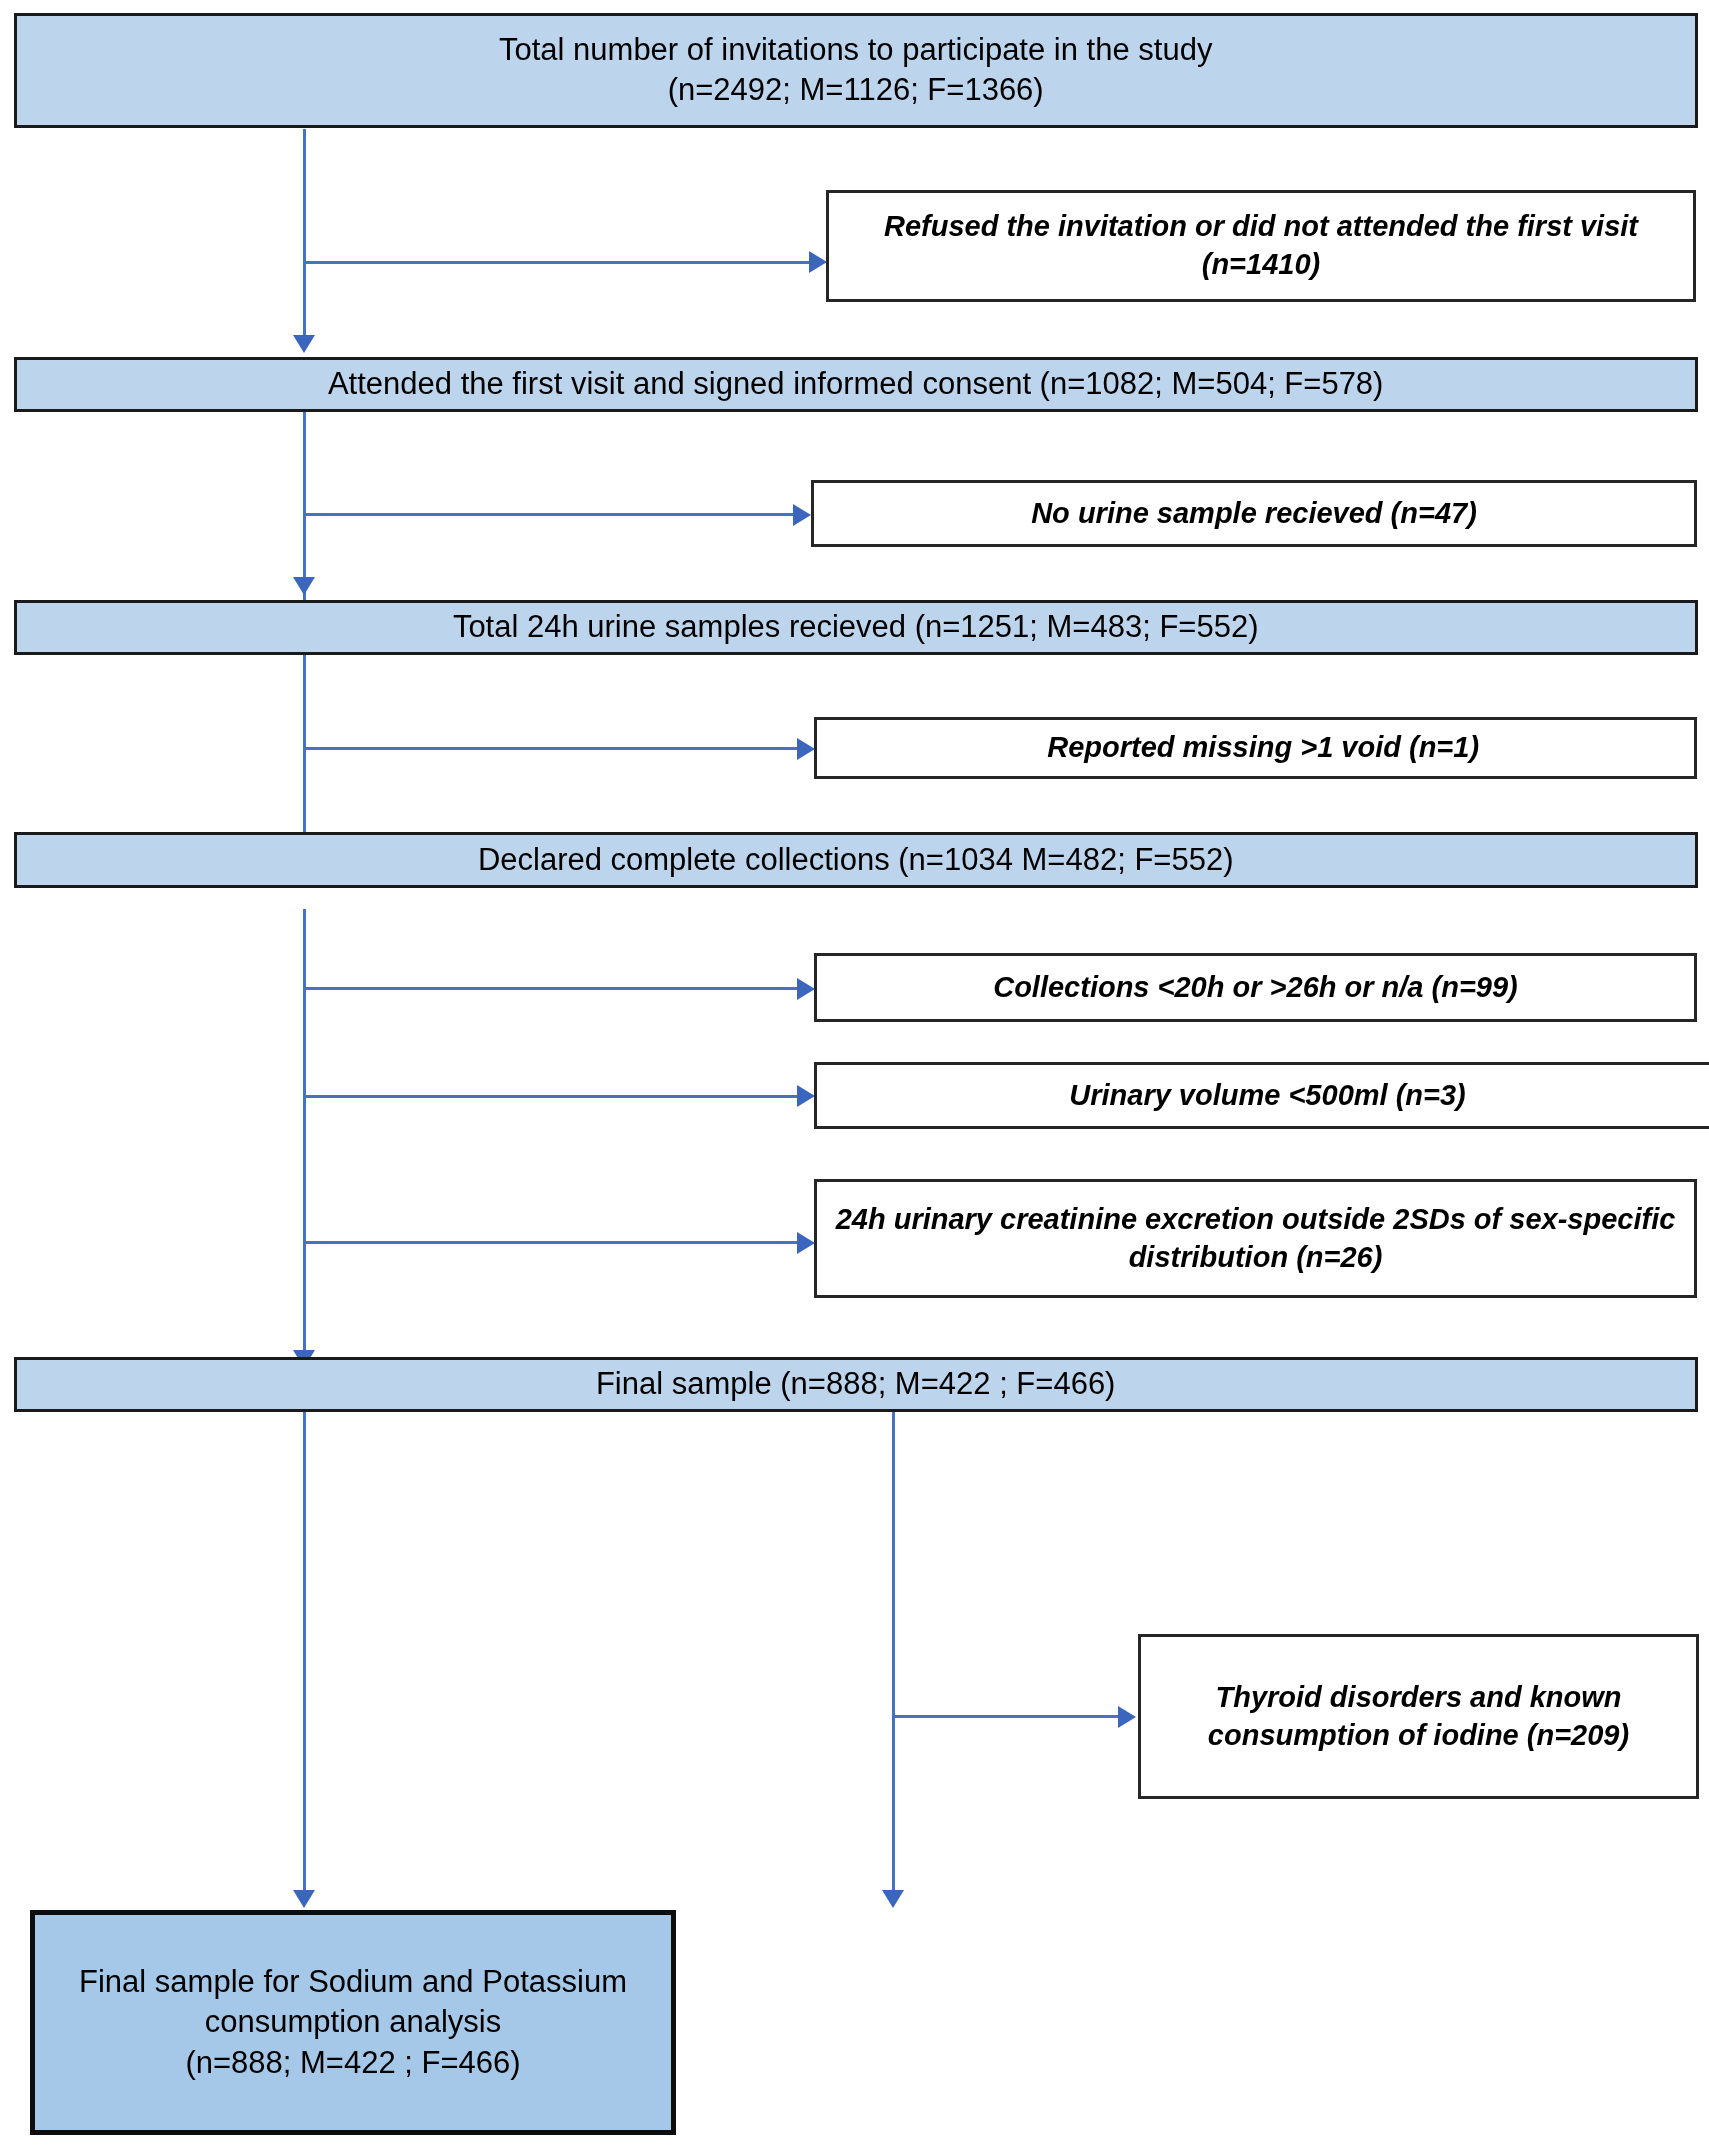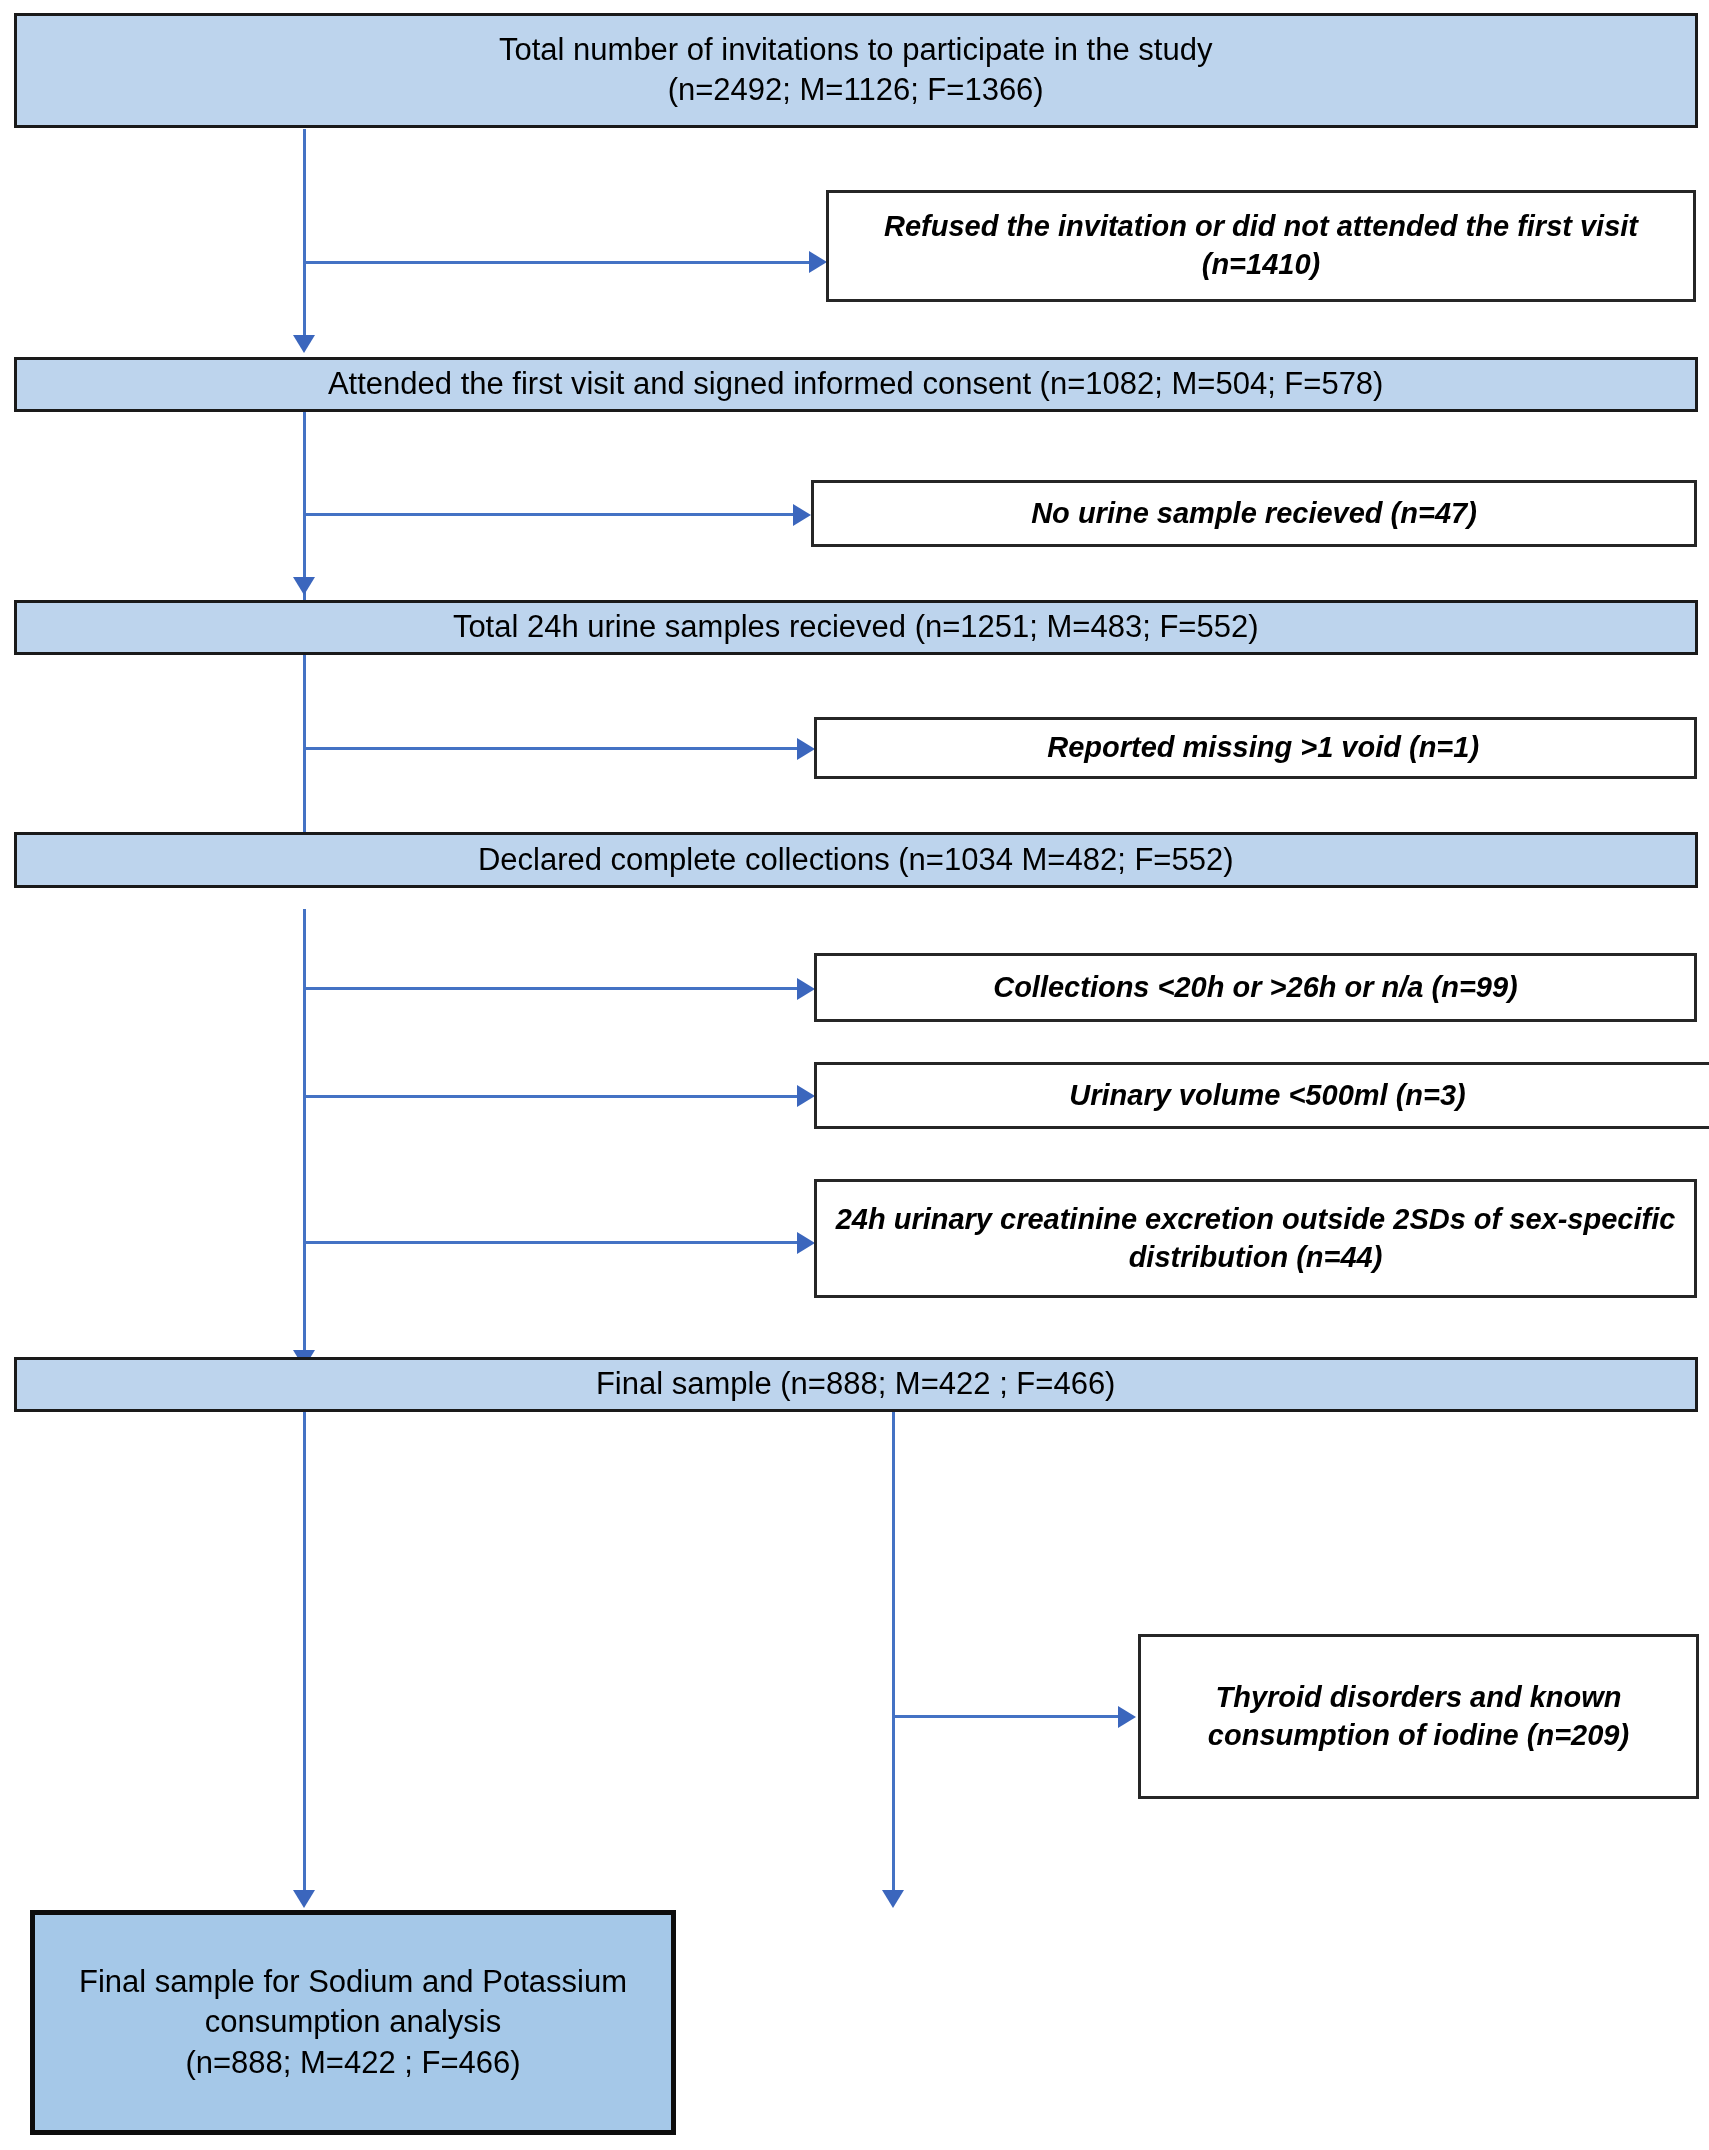--- a/index.html
+++ b/index.html
@@ -158,21 +158,21 @@
 
   <div class="node node-exclude" style="left:814px; top:953px; width:883px; height:69px;">
     <span class="txt">Collections &lt;20h or &gt;26h or n/a (n=99)</span>
   </div>
 
   <div class="node node-exclude" style="left:814px; top:1062px; width:907px; height:67px;">
     <span class="txt">Urinary volume &lt;500ml (n=3)</span>
   </div>
 
   <div class="node node-exclude" style="left:814px; top:1179px; width:883px; height:119px;">
-    <span class="txt">24h urinary creatinine excretion outside 2SDs of sex-specific distribution (n=44)</span>
+    <span class="txt">24h urinary creatinine excretion outside 2SDs of sex-specific distribution (n=26)</span>
   </div>
 
   <div class="node node-main" style="left:13.7px; top:1357px; width:1684px; height:55px;">
     <span class="txt">Final sample (n=888; M=422 ; F=466)</span>
   </div>
 
   <div class="node node-exclude" style="left:1138px; top:1634px; width:561px; height:165px;">
     <span class="txt">Thyroid disorders and known consumption of iodine (n=209)</span>
   </div>
 

